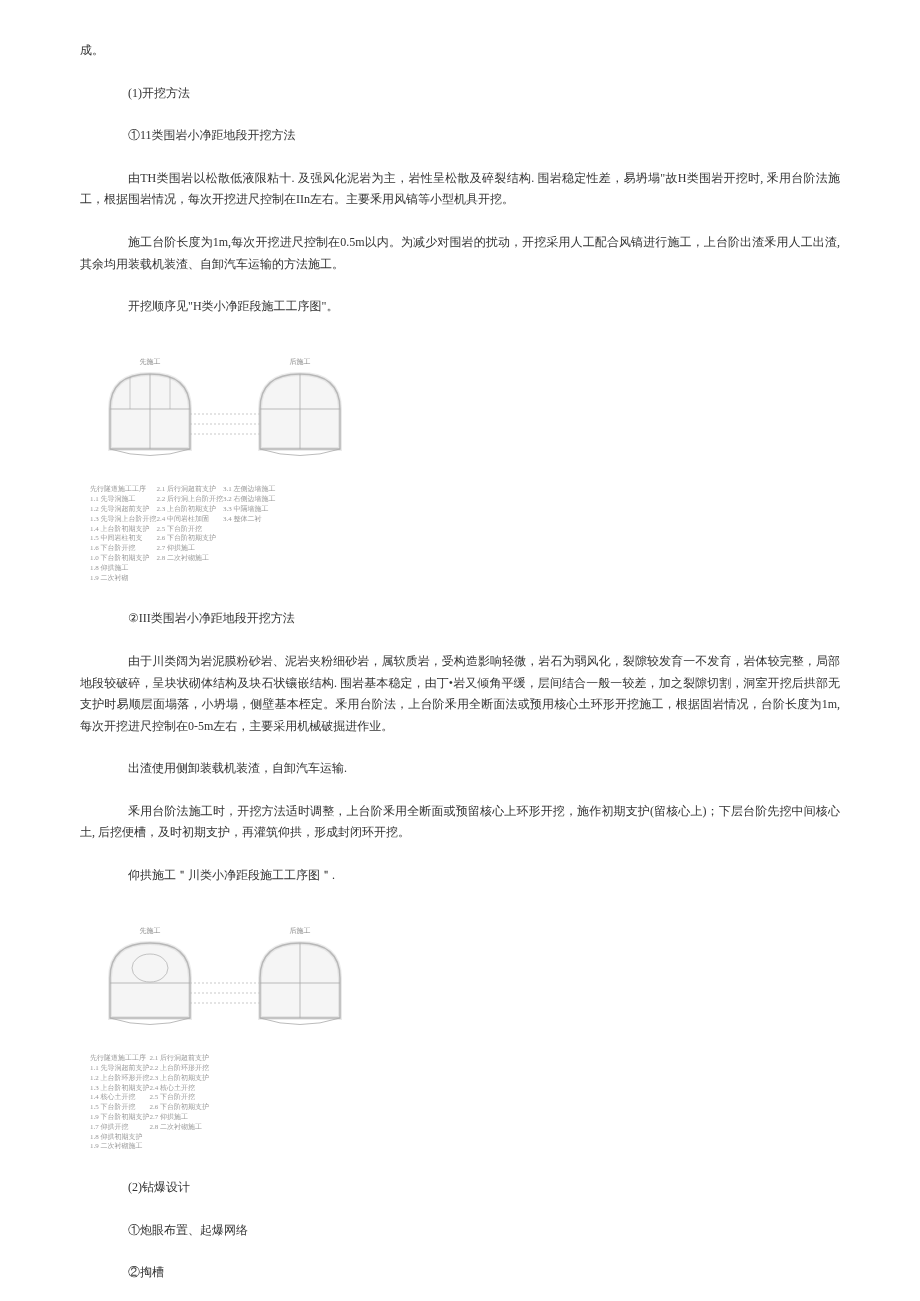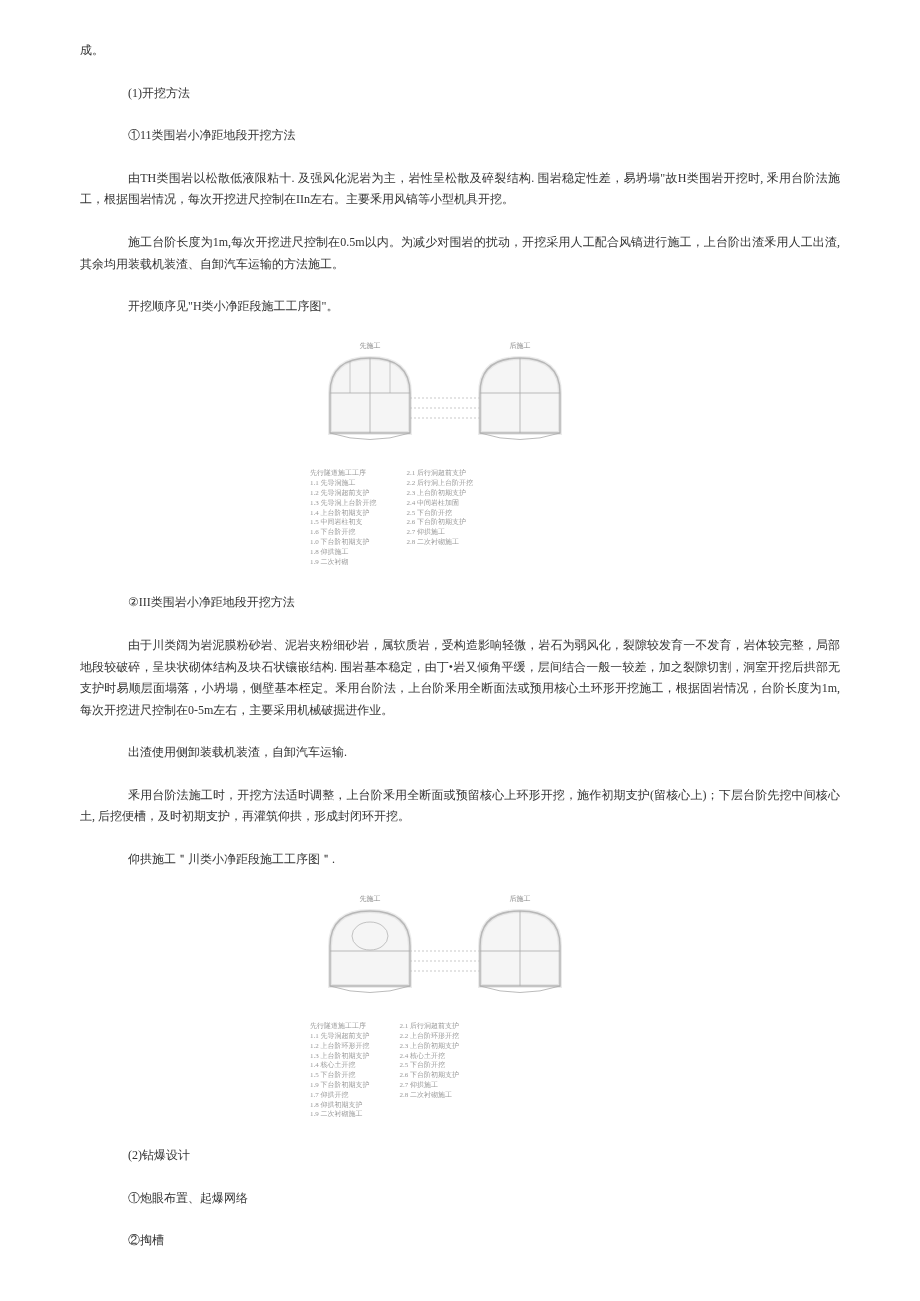--- a/index.html
+++ b/index.html
@@ -20,34 +20,33 @@
       margin-bottom: 18px;
       text-align: justify;
     }
     .indent-2 {
       text-indent: 4em;
       margin-top: 21px;
     }
     .diagram-container {
       width: 100%;
       display: flex;
-      justify-content: center;
-      margin: 20px 0 25px 0;
+      justify-content: flex-start;
+      margin: 36px 0 25px 0;
     }
     .diagram {
       width: 320px;
       height: auto;
     }
     .tunnel-svg {
       width: 320px;
       height: 120px;
     }
     .legend-block {
       display: flex;
-      gap: 30px;
       margin-top: 4px;
       padding-left: 10px;
     }
     .legend-col {
       font-size: 7px;
       line-height: 1.4;
       color: #999;
       font-family: "SimSun", serif;
     }
   </style>
@@ -106,20 +105,26 @@
       <div class="legend-col">
         <div>2.1 后行洞超前支护</div>
         <div>2.2 后行洞上台阶开挖</div>
         <div>2.3 上台阶初期支护</div>
         <div>2.4 中间岩柱加固</div>
         <div>2.5 下台阶开挖</div>
         <div>2.6 下台阶初期支护</div>
         <div>2.7 仰拱施工</div>
         <div>2.8 二次衬砌施工</div>
       </div>
+      <div class="legend-col">
+        <div>3.1 左侧边墙施工</div>
+        <div>3.2 右侧边墙施工</div>
+        <div>3.3 中隔墙施工</div>
+        <div>3.4 整体二衬</div>
+      </div>
     </div>
   </div>
 </div>
 
 <div class="para indent-2">②III类围岩小净距地段开挖方法</div>
 
 <div class="para indent-2">由于川类阔为岩泥膜粉砂岩、泥岩夹粉细砂岩，属软质岩，受构造影响轻微，岩石为弱风化，裂隙较发育一不发育，岩体较完整，局部地段较破碎，呈块状砌体结构及块石状镶嵌结构. 围岩基本稳定，由丁•岩又倾角平缓，层间结合一般一较差，加之裂隙切割，洞室开挖后拱部无支护时易顺层面塌落，小坍塌，侧壁基本桎定。釆用台阶法，上台阶釆用全断面法或预用核心土环形开挖施工，根据固岩情况，台阶长度为1m,每次开挖进尺控制在0-5m左右，主要采用机械破掘进作业。</div>
 
 <div class="para indent-2">出渣使用侧卸装载机装渣，自卸汽车运输.</div>
 

